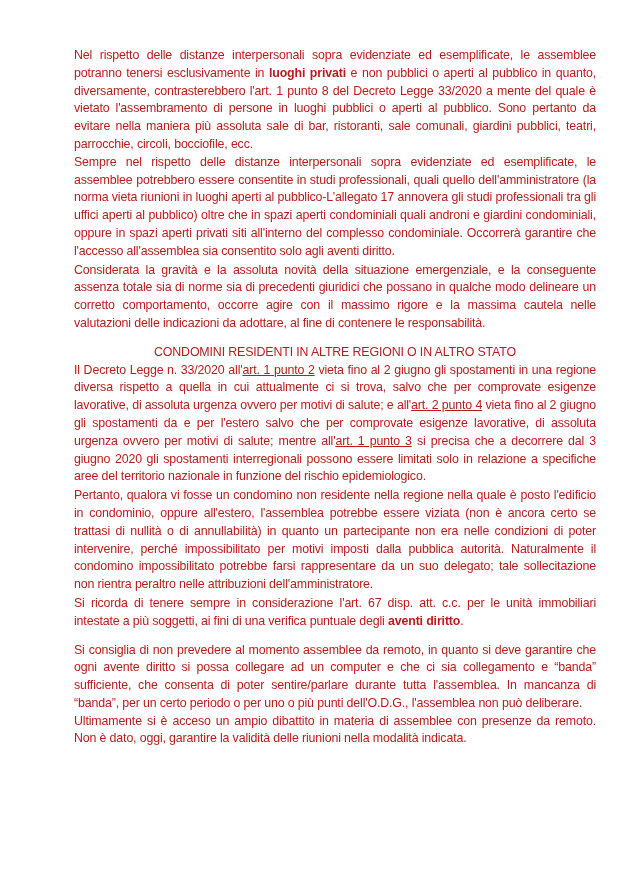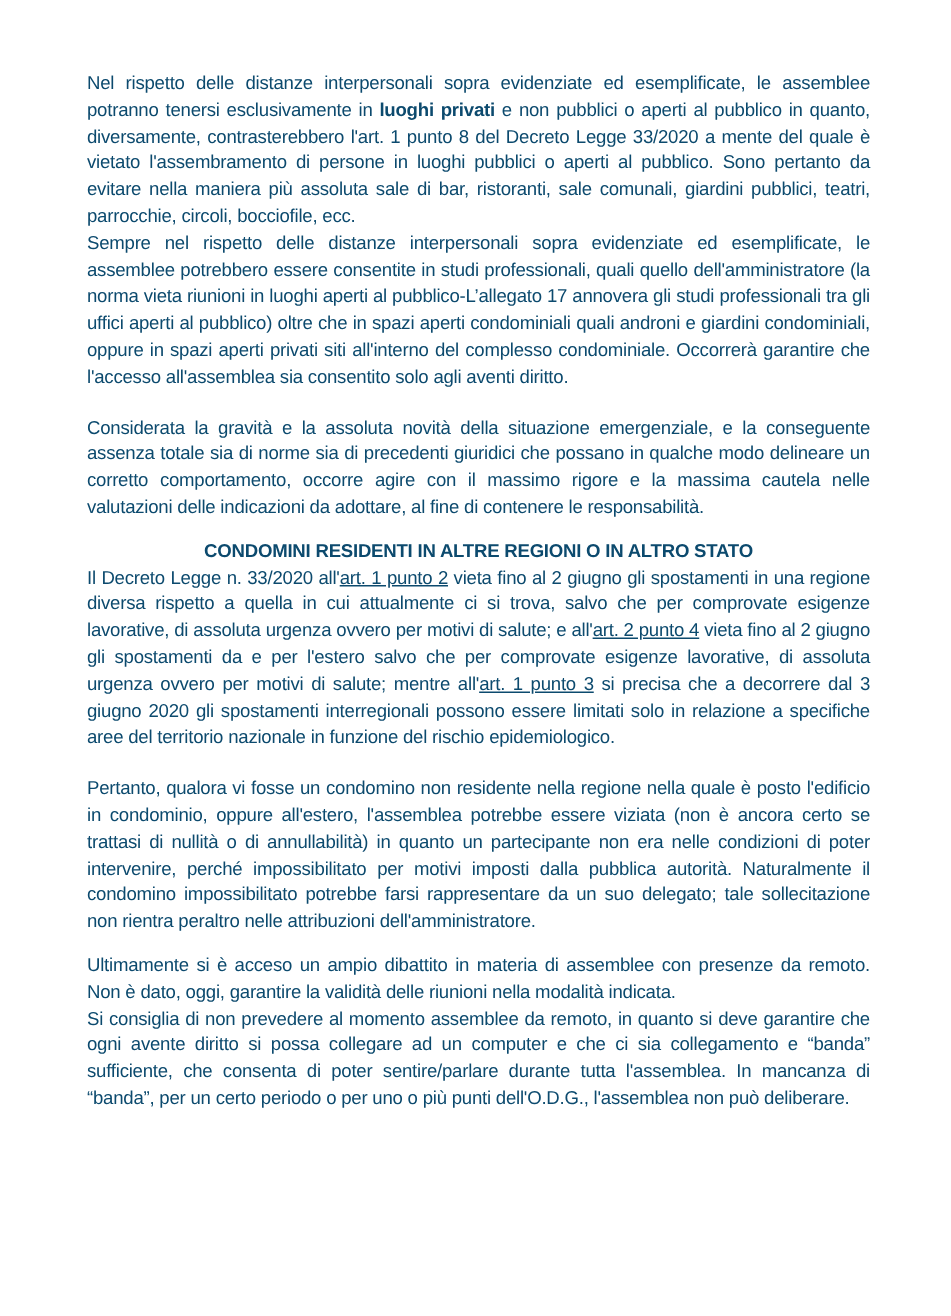--- a/index.html
+++ b/index.html
@@ -1,26 +1,26 @@
 <!DOCTYPE html>
 <html><head>
 <meta charset="utf-8">
 <style>
   html, body { margin: 0; padding: 0; background: #ffffff; }
   body { width: 634px; height: 877px; position: relative; overflow: hidden; }
   .page {
-    position: absolute; left: 58px; top: 47px; width: 522px;
+    position: absolute; left: 74px; top: 47px; width: 522px;
     font-family: "Liberation Sans", sans-serif;
-    font-size: 12.4px; line-height: 17.8px; color: #0c4a6e;
+    font-size: 12.4px; line-height: 17.8px; color: #b91c1c;
     letter-spacing: -0.15px;
   }
   p { margin: 0; text-align: justify; }
-  .gap { margin-top: 16px; }
+  .gap { margin-top: 1px; }
   h2 {
-    margin: 0; font-size: 12.4px; font-weight: bold; text-align: center;
+    margin: 0; font-size: 12.4px; font-weight: normal; text-align: center;
     line-height: 17.8px; letter-spacing: -0.15px;
   }
   .blank2 { height: 11px; }
   b { font-weight: bold; }
   u { text-decoration: underline; }
 </style>
 </head>
 <body>
 
 <div class="page">
@@ -31,21 +31,22 @@
 
   <p class="gap">Considerata la gravità e la assoluta novità della situazione emergenziale, e la conseguente assenza totale sia di norme sia di precedenti giuridici che possano in qualche modo delineare un corretto comportamento, occorre agire con  il massimo rigore e la massima cautela nelle valutazioni delle indicazioni da adottare, al fine di contenere le responsabilità.</p>
 
   <div class="blank2"></div>
   <h2>CONDOMINI RESIDENTI IN ALTRE REGIONI O IN ALTRO STATO</h2>
 
   <p><span>Il Decreto Legge n. 33/2020 all'</span><u>art. 1 punto 2</u><span> vieta fino al 2 giugno gli spostamenti in una regione diversa rispetto a quella in cui attualmente ci si trova, salvo che per comprovate esigenze lavorative, di assoluta urgenza ovvero per motivi di salute; e all'</span><u>art. 2 punto 4</u><span> vieta fino al 2 giugno gli spostamenti da e per l'estero salvo che per comprovate esigenze lavorative, di assoluta urgenza ovvero per motivi di salute; mentre all'</span><u>art. 1 punto 3</u><span> si precisa che a decorrere dal 3 giugno 2020 gli spostamenti interregionali possono essere limitati solo  in relazione a specifiche aree del territorio nazionale in funzione del rischio epidemiologico.</span></p>
 
   <p class="gap">Pertanto, qualora vi fosse un condomino non residente nella regione nella quale è posto l'edificio in condominio, oppure all'estero, l'assemblea potrebbe essere viziata (non è ancora certo se trattasi di nullità o di annullabilità) in quanto un partecipante non era nelle condizioni di poter intervenire, perché  impossibilitato per motivi imposti dalla pubblica autorità.  Naturalmente il condomino impossibilitato potrebbe farsi rappresentare da un suo delegato; tale sollecitazione non rientra peraltro nelle attribuzioni dell'amministratore.</p>
 
+  <p class="gap"><span>Si ricorda di tenere sempre in considerazione l'art. 67 disp. att. c.c. per le unità immobiliari intestate a più soggetti, ai fini di una verifica puntuale degli </span><b>aventi diritto</b><span>.</span></p>
 
   <div class="blank2"></div>
 
+  <p>Si consiglia di non prevedere al momento assemblee da remoto, in quanto si deve garantire che ogni avente diritto si possa collegare ad un computer e che ci sia collegamento e “banda” sufficiente, che consenta di poter sentire/parlare durante tutta l'assemblea. In mancanza di “banda”, per un certo periodo o per uno o più punti dell'O.D.G., l'assemblea non può deliberare.</p>
+
   <p>Ultimamente si è acceso un ampio dibattito in materia di assemblee con presenze da remoto. Non è dato, oggi, garantire la validità delle riunioni nella modalità indicata.</p>
-
-  <p>Si consiglia di non prevedere al momento assemblee da remoto, in quanto si deve garantire che ogni avente diritto si possa collegare ad un computer e che ci sia collegamento e “banda” sufficiente, che consenta di poter sentire/parlare durante tutta l'assemblea. In mancanza di “banda”, per un certo periodo o per uno o più punti dell'O.D.G., l'assemblea non può deliberare.</p>
 
 
 </div>
 
 </body></html>

